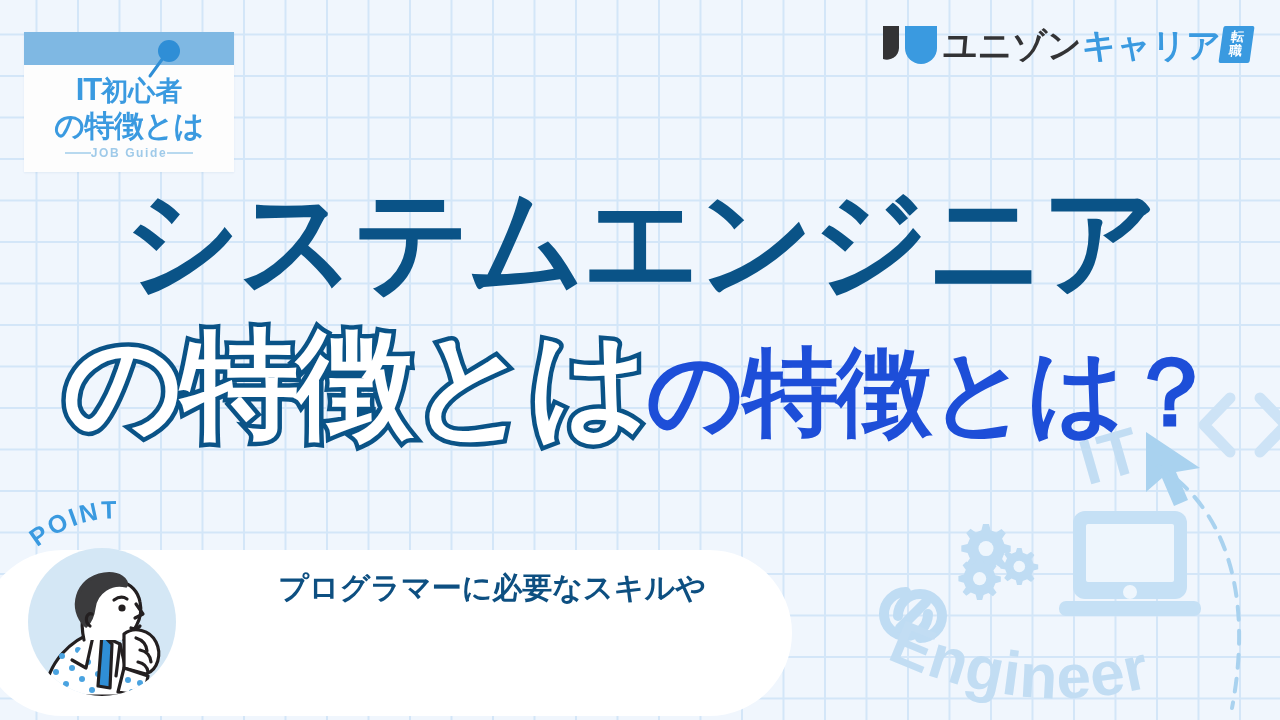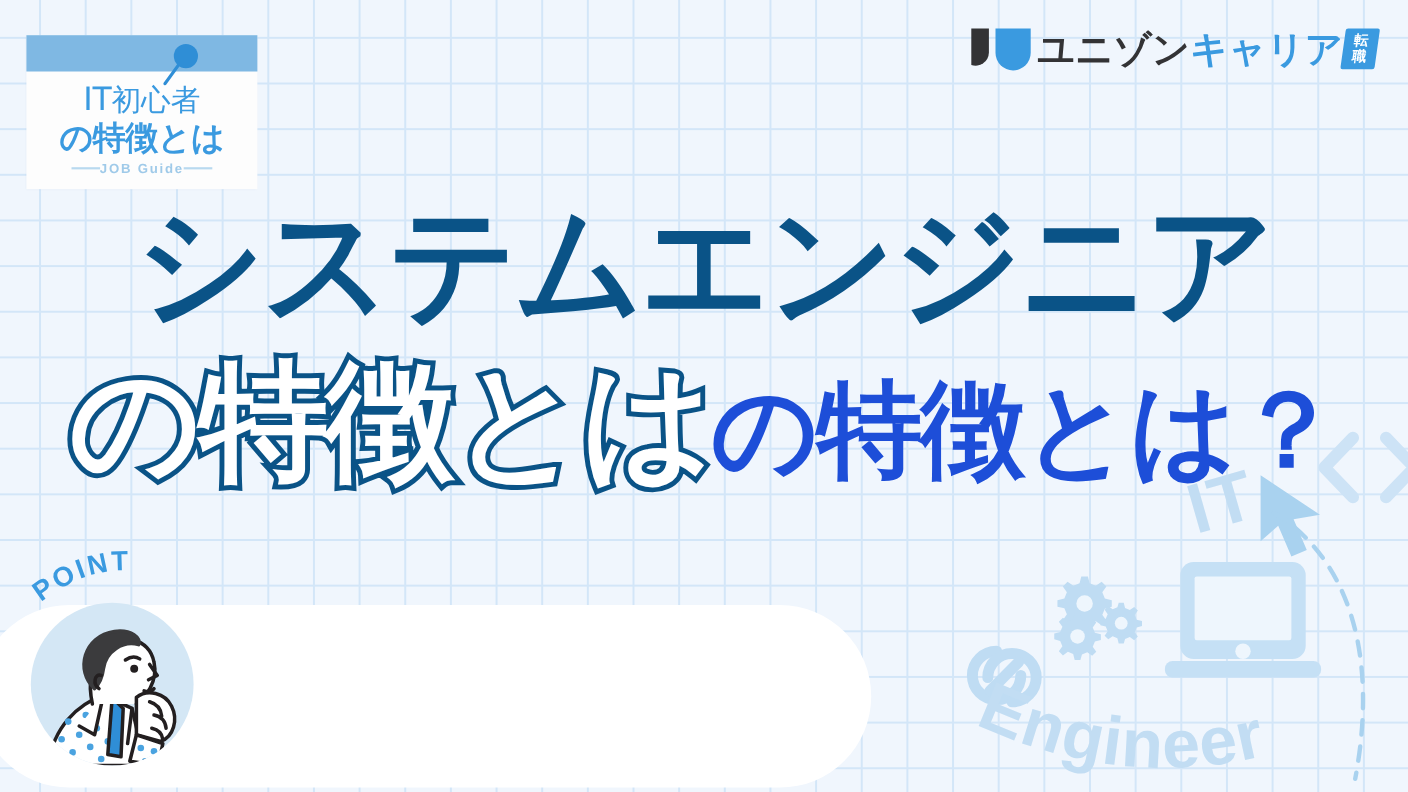--- a/index.html
+++ b/index.html
@@ -59,21 +59,21 @@
   
   .badge-wrap { position:absolute; left:24px; top:32px; }
   .badge {
     width:210px;
     background:#fdfdfd;
     box-shadow:0 1px 2px rgba(30,80,140,.07);
   }
   .badge-bar { height:33px; background:#7fb8e3; }
   .badge-body { padding:8px 0 12px; text-align:center; }
   .badge-l1 {
-    font-size:31px; font-weight:400; color:#3a9ae0;
+    font-size:31px; font-weight:700; color:#3a9ae0;
     line-height:1.12; letter-spacing:0px; white-space:nowrap;
   }
   .badge-l1 .it { color:#3a9ae0; letter-spacing:-1px; }
   .badge-l1 .jp { font-size:27px; letter-spacing:0px; }
   .badge-l2 {
     font-size:30px; font-weight:900; color:#3a9ae0;
     line-height:1.1; letter-spacing:-0.5px; white-space:nowrap;
     margin-top:1px;
   }
   .badge-sub {
@@ -325,15 +325,16 @@
   </div>
 
   <svg class="point-arc" viewBox="0 0 150 56">
     <defs>
         <path id="pointArc" d="M6,50 Q72,-4 144,34"></path>
       </defs>
     <text><textPath href="#pointArc" startOffset="4">POINT</textPath></text>
   </svg>
 
   <div class="card-text">
+    <div>プログラマーに必要なスキルや</div>
   </div>
 
 </div>
 
 </body></html>

